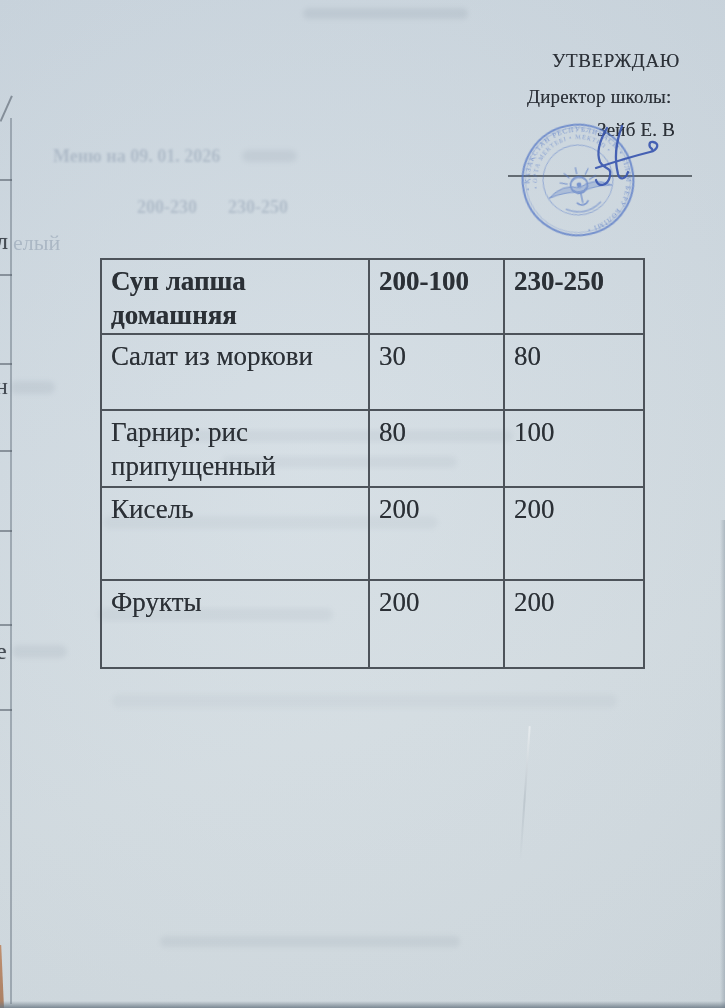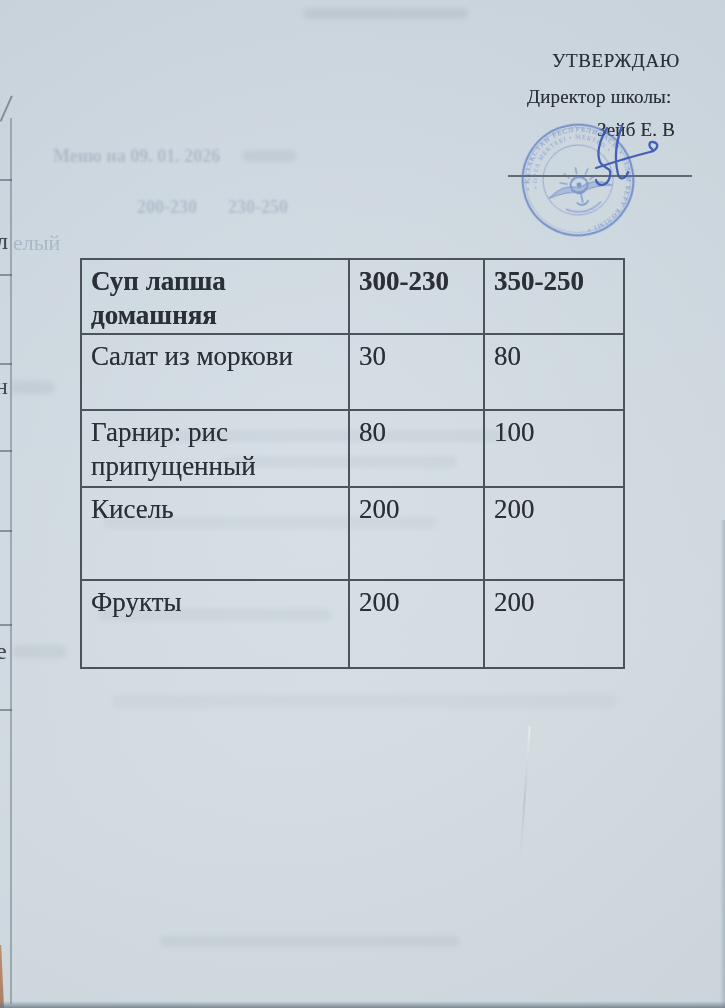--- a/index.html
+++ b/index.html
@@ -97,31 +97,31 @@
 
   <svg class="abs" style="left:540px;top:105px;z-index:4;" width="160" height="95" viewBox="0 0 160 95">
     <g fill="none" stroke="#3a57b0" stroke-width="2.3" stroke-linecap="round" opacity=".92">
       <path d="M67,23 C60,35 56,47 60,57 C64,65 72,61 70,71 C68,81 58,83 56,75"></path>
       <path d="M82,21 C76,37 74,53 78,69 C80,76 86,74 88,67"></path>
       <path d="M56,63 C74,57 94,51 110,47 C118,45 120,38 113,37 C109,36.5 108,41 112,44"></path>
     </g>
   </svg>
 
 
-  <table class="menu abs" style="left:80px;top:258px;z-index:2;">
+  <table class="menu abs" style="left:100px;top:258px;z-index:2;">
     <colgroup>
         <col style="width:268px">
         <col style="width:135px">
         <col style="width:140px">
       </colgroup>
     <tbody>
         <tr class="hdr" style="height:75px;">
       <td><span class="hdrwrap">Суп лапша домашняя</span></td>
-      <td>300-230</td>
-      <td>350-250</td>
+      <td>200-100</td>
+      <td>230-250</td>
     </tr>
     <tr style="height:76px;">
       <td>Салат из моркови</td>
       <td>30</td>
       <td>80</td>
     </tr>
     <tr style="height:77px;">
       <td>Гарнир: рис припущенный</td>
       <td>80</td>
       <td>100</td>

